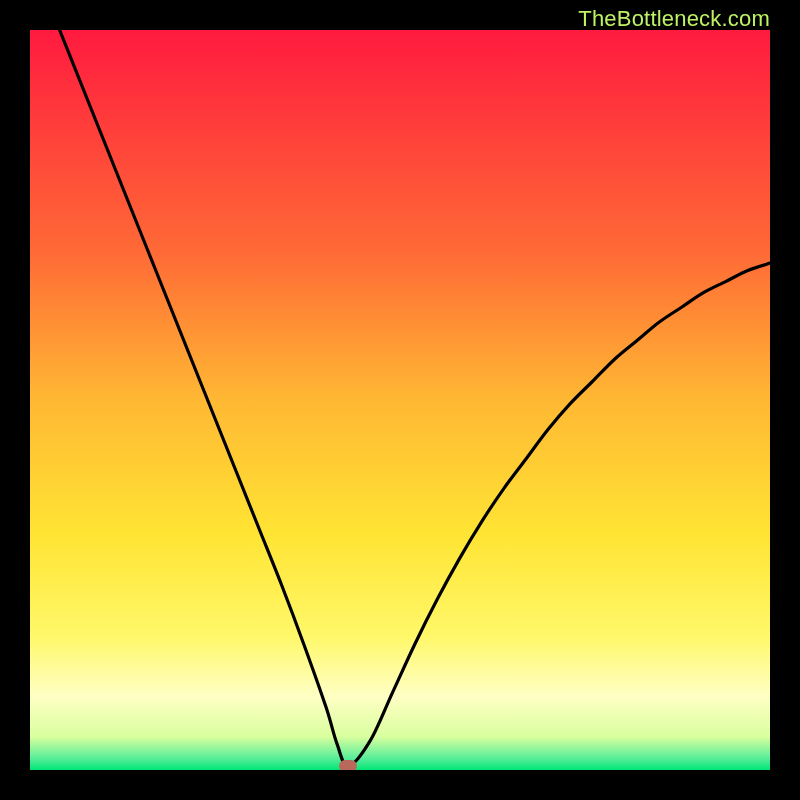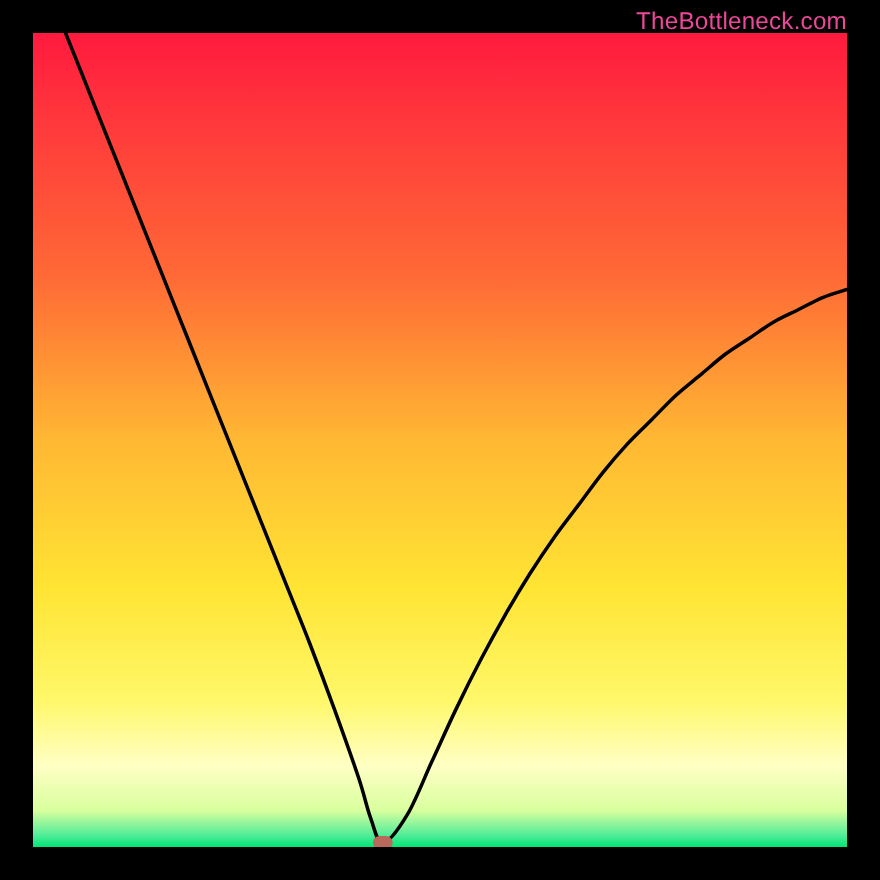--- a/index.html
+++ b/index.html
@@ -30,21 +30,21 @@
     inset: 0;
   }
   .curve-svg {
     position: absolute;
     inset: 0;
   }
   .watermark {
     position: absolute;
     top: 6px;
     right: 30px;
-    color: #ec4899;
+    color: #bef264;
     font-size: 22px;
     letter-spacing: 0.2px;
     font-weight: 400;
   }
   .marker {
     position: absolute;
     width: 18px;
     height: 12px;
     background: #b9695c;
     border-radius: 6px;

